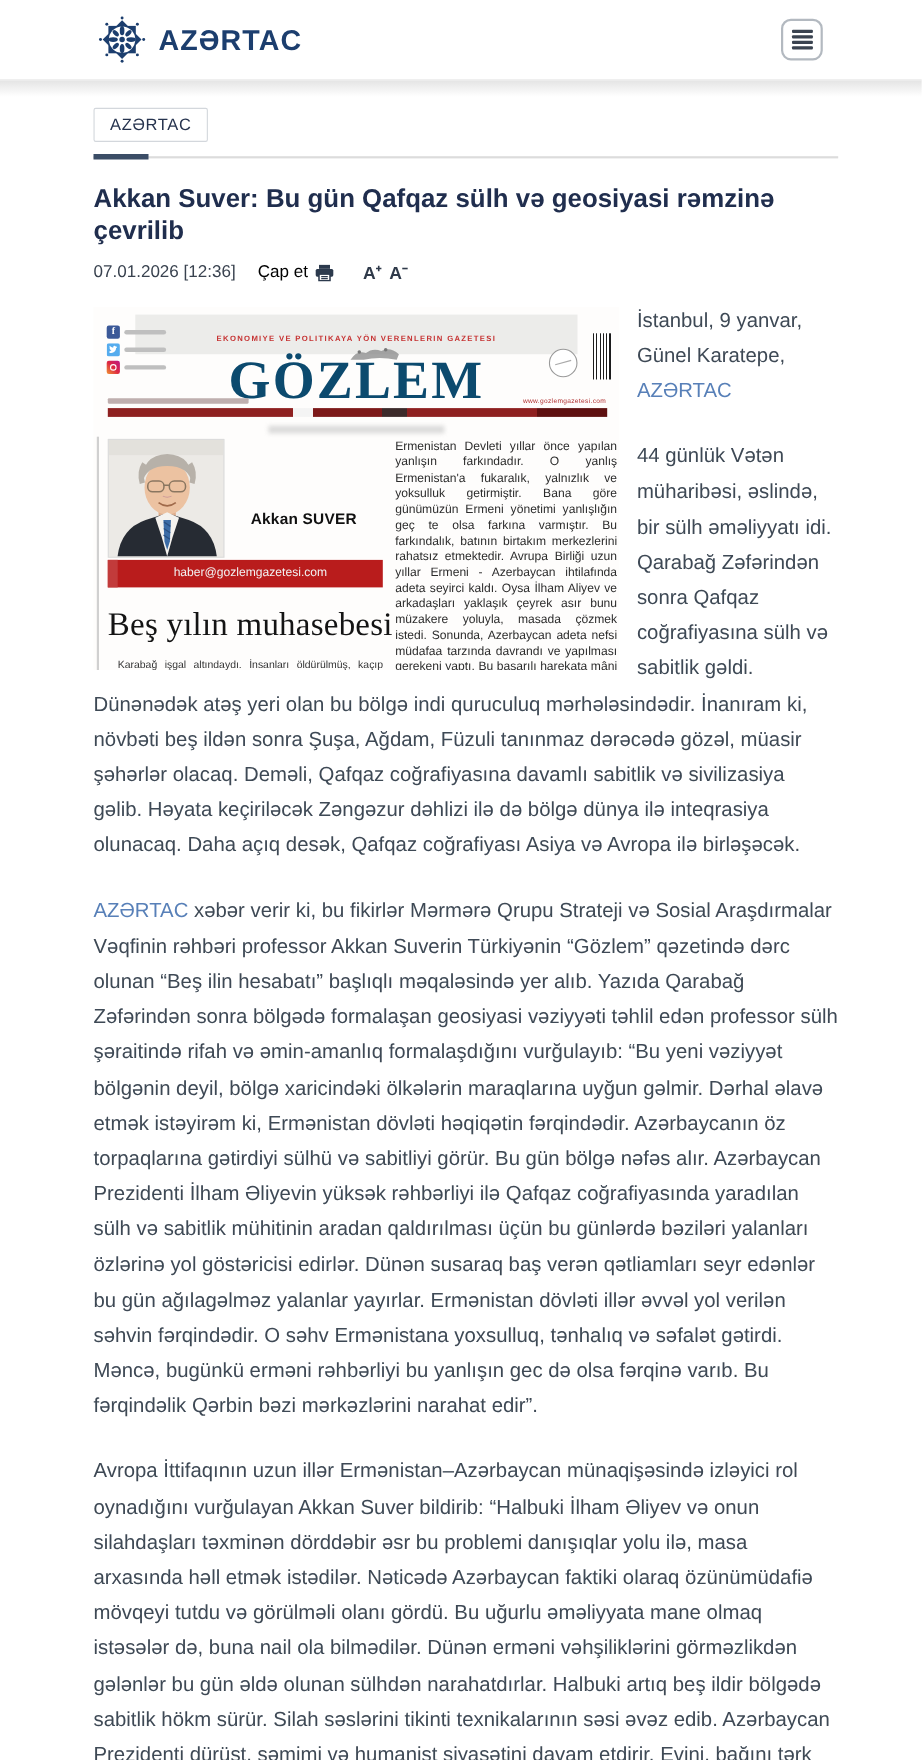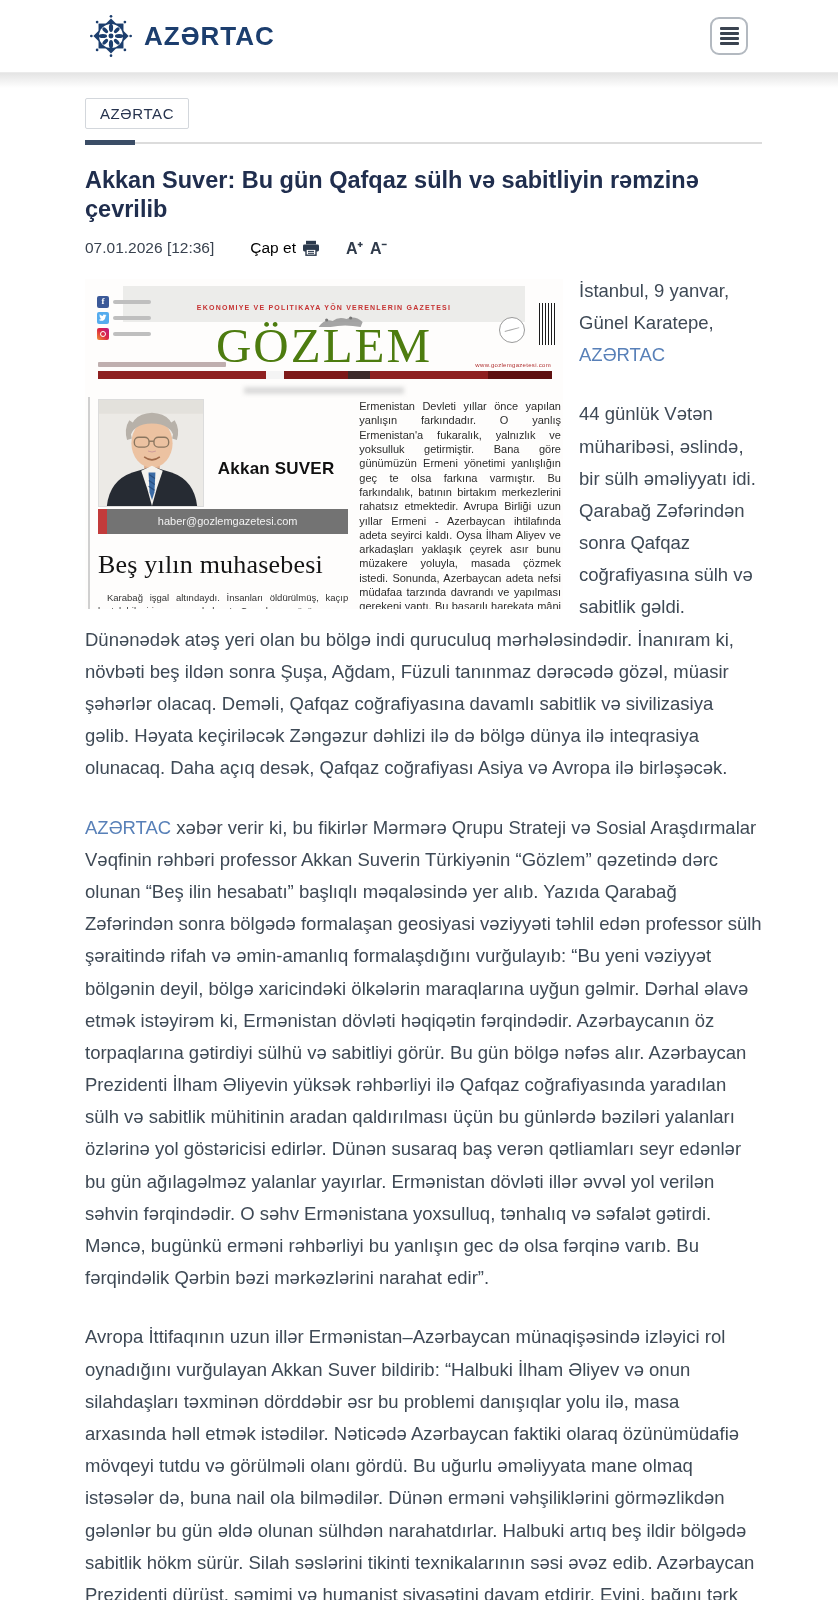--- a/index.html
+++ b/index.html
@@ -33,42 +33,42 @@
     display:inline-block; border:1px solid #d3d7dc; border-radius:2px;
     padding:6px 14px; font-size:15px; color:#26334e; letter-spacing:.6px;
     background:#fff; cursor:pointer;
   }
   .rule { margin-top:13px; height:2px; background:#dcdcdc; position:relative; }
   .rule-dark { position:absolute; left:0; top:-2px; width:50px; height:5px; background:#3b4d66; }
   .article-title {
     margin:22px 0 12px; font-size:23.5px; font-weight:bold; color:#202e4e; line-height:1.25;
   }
   .meta-row { display:flex; align-items:center; font-size:15.5px; color:#39424f; }
-  .meta-date { margin-right:36px; }
+  .meta-date { margin-right:20px; }
   .print-btn { display:flex; align-items:center; gap:6px; cursor:pointer; color:#000000; }
   .print-btn svg { display:block; }
   .font-controls { margin-left:26px; display:flex; align-items:center; gap:7px; }
   .font-btn { cursor:pointer; font-size:16px; color:#2f3a4a; font-weight:bold; }
   
   .article-body { margin-top:16px; font-size:18.5px; line-height:1.74; color:#3e4955; }
   .article-body p { margin:0 0 27px; }
   .article-body::after { content:""; display:block; clear:both; }
   a.inline-link { color:#5880b8; text-decoration:none; cursor:pointer; }
   
   .clipping {
     float:left; width:478px; height:330px; margin:4px 16px 4px 0;
     background:#fefdfc; overflow:hidden; position:relative;
   }
   .masthead { position:relative; height:80px; padding-top:7px; }
   .slogan-band { margin:0 38px; background:#ececea; padding:2px 0; text-align:center; }
   .slogan { font-size:7px; font-weight:bold; color:#c63333; letter-spacing:1.2px; white-space:nowrap; }
   .gozlem-row { position:relative; text-align:center; margin-top:1px; }
   .gozlem-title {
-    font-family:"Liberation Serif", serif; font-weight:normal; font-size:49px;
-    color:#4d7c0f; letter-spacing:2px; line-height:.92; display:inline-block;
+    font-family:"Liberation Serif", serif; font-weight:bold; font-size:49px;
+    color:#0c4a6e; letter-spacing:2px; line-height:.92; display:inline-block;
   }
   .masthead-illustration { position:absolute; top:-9px; left:50%; transform:translateX(-18%); }
   .socials { position:absolute; left:12px; top:17px; display:flex; flex-direction:column; gap:4px; }
   .social-row { display:flex; align-items:center; gap:4px; }
   .soc { width:12px; height:12px; border-radius:2px; display:flex; align-items:center; justify-content:center;
          color:#fff; font-size:9px; font-weight:bold; }
   .soc-fb { background:#3b5998; font-family:"Liberation Serif",serif; }
   .soc-tw { background:#fff; }
   .soc-ig { background:linear-gradient(45deg,#f09433,#dc2743 50%,#bc1888); position:relative; }
   .soc-ig::after { content:""; position:absolute; inset:3px; border:1px solid #fff; border-radius:50%; }
@@ -85,25 +85,25 @@
   .maroon-bar { height:8px; margin:1px 11px 0 13px;
     background:linear-gradient(90deg,#8e2020 0 37%, #f4f4f4 37% 41%, #7d1919 41% 55%, #3c2a2a 55% 60%, #8e2020 60% 86%, #5e1010 86% 100%); }
   .scan-smudge { width:160px; height:7px; background:#c9c9c9; opacity:.65; filter:blur(2px); margin:8px auto 3px; }
   .clip-body { display:flex; margin-left:3px; border-left:2px solid #d0d0d0; padding:2px 2px 0 8px; height:226px; }
   .clip-left { width:56%; padding-right:9px; }
   .clip-right { width:44%; font-size:11px; line-height:1.3; text-align:justify; color:#2c2c2c; padding-left:2px; }
   .clip-toprow { display:flex; }
   .clip-photo { width:106px; height:108px; flex:none; border:1px solid #dcdcdc; background:#eceae6; }
   .clip-photo svg { display:block; width:100%; height:100%; }
   .clip-author { flex:1; display:flex; align-items:flex-end; justify-content:center;
-                 padding-bottom:24px; font-weight:bold; font-size:17px; color:#101010; letter-spacing:.2px; }
-  .email-bar { height:25px; background:#737373; display:flex; align-items:center; margin-top:2px; }
+                 padding-bottom:24px; font-weight:bold; font-size:14px; color:#101010; letter-spacing:.2px; }
+  .email-bar { height:25px; background:#b91c1c; display:flex; align-items:center; margin-top:2px; }
   .email-accent { width:9px; height:100%; background:#c23b3b; flex:none; }
   .email-text { flex:1; text-align:center; color:#f2f2f2; font-size:11px; }
-  .clip-headline { font-family:"Liberation Serif", serif; font-size:26px; color:#141414;
+  .clip-headline { font-family:"Liberation Serif", serif; font-size:30px; color:#141414;
                    margin-top:8px; letter-spacing:.2px; white-space:nowrap; }
   .clip-col1 { font-size:9.5px; line-height:1.28; text-align:justify; color:#333; margin-top:5px; text-indent:9px; }
 </style>
 </head>
 <body>
 
 <header class="site-header">
   <div class="brand">
     <svg class="brand-logo" viewBox="0 0 48 48" aria-hidden="true">
       <g fill="#1c3e6e">
@@ -144,21 +144,21 @@
 </header>
 <div class="shadow-band"></div>
 
 <main>
 
   <span class="category-chip">AZƏRTAC</span>
   <div class="rule">
     <span class="rule-dark"></span>
   </div>
 
-  <h1 class="article-title">Akkan Suver: Bu gün Qafqaz sülh və sabitliyin rəmzinə çevrilib</h1>
+  <h1 class="article-title">Akkan Suver: Bu gün Qafqaz sülh və geosiyasi rəmzinə çevrilib</h1>
 
   <div class="meta-row">
     <span class="meta-date">07.01.2026 [12:36]</span>
     <span class="print-btn">
       <span>Çap et</span>
       <svg width="18" height="16" viewBox="0 0 18 16" aria-hidden="true">
         <rect x="4" y="0.8" width="10" height="3.6" fill="#2c3a4d"></rect>
         <rect x="1" y="4.5" width="16" height="7" rx="1.4" fill="#2c3a4d"></rect>
         <rect x="4" y="9.2" width="10" height="6" fill="#ffffff" stroke="#2c3a4d" stroke-width="1.4"></rect>
         <line x1="6" y1="11.4" x2="12" y2="11.4" stroke="#2c3a4d" stroke-width="1.1"></line>

